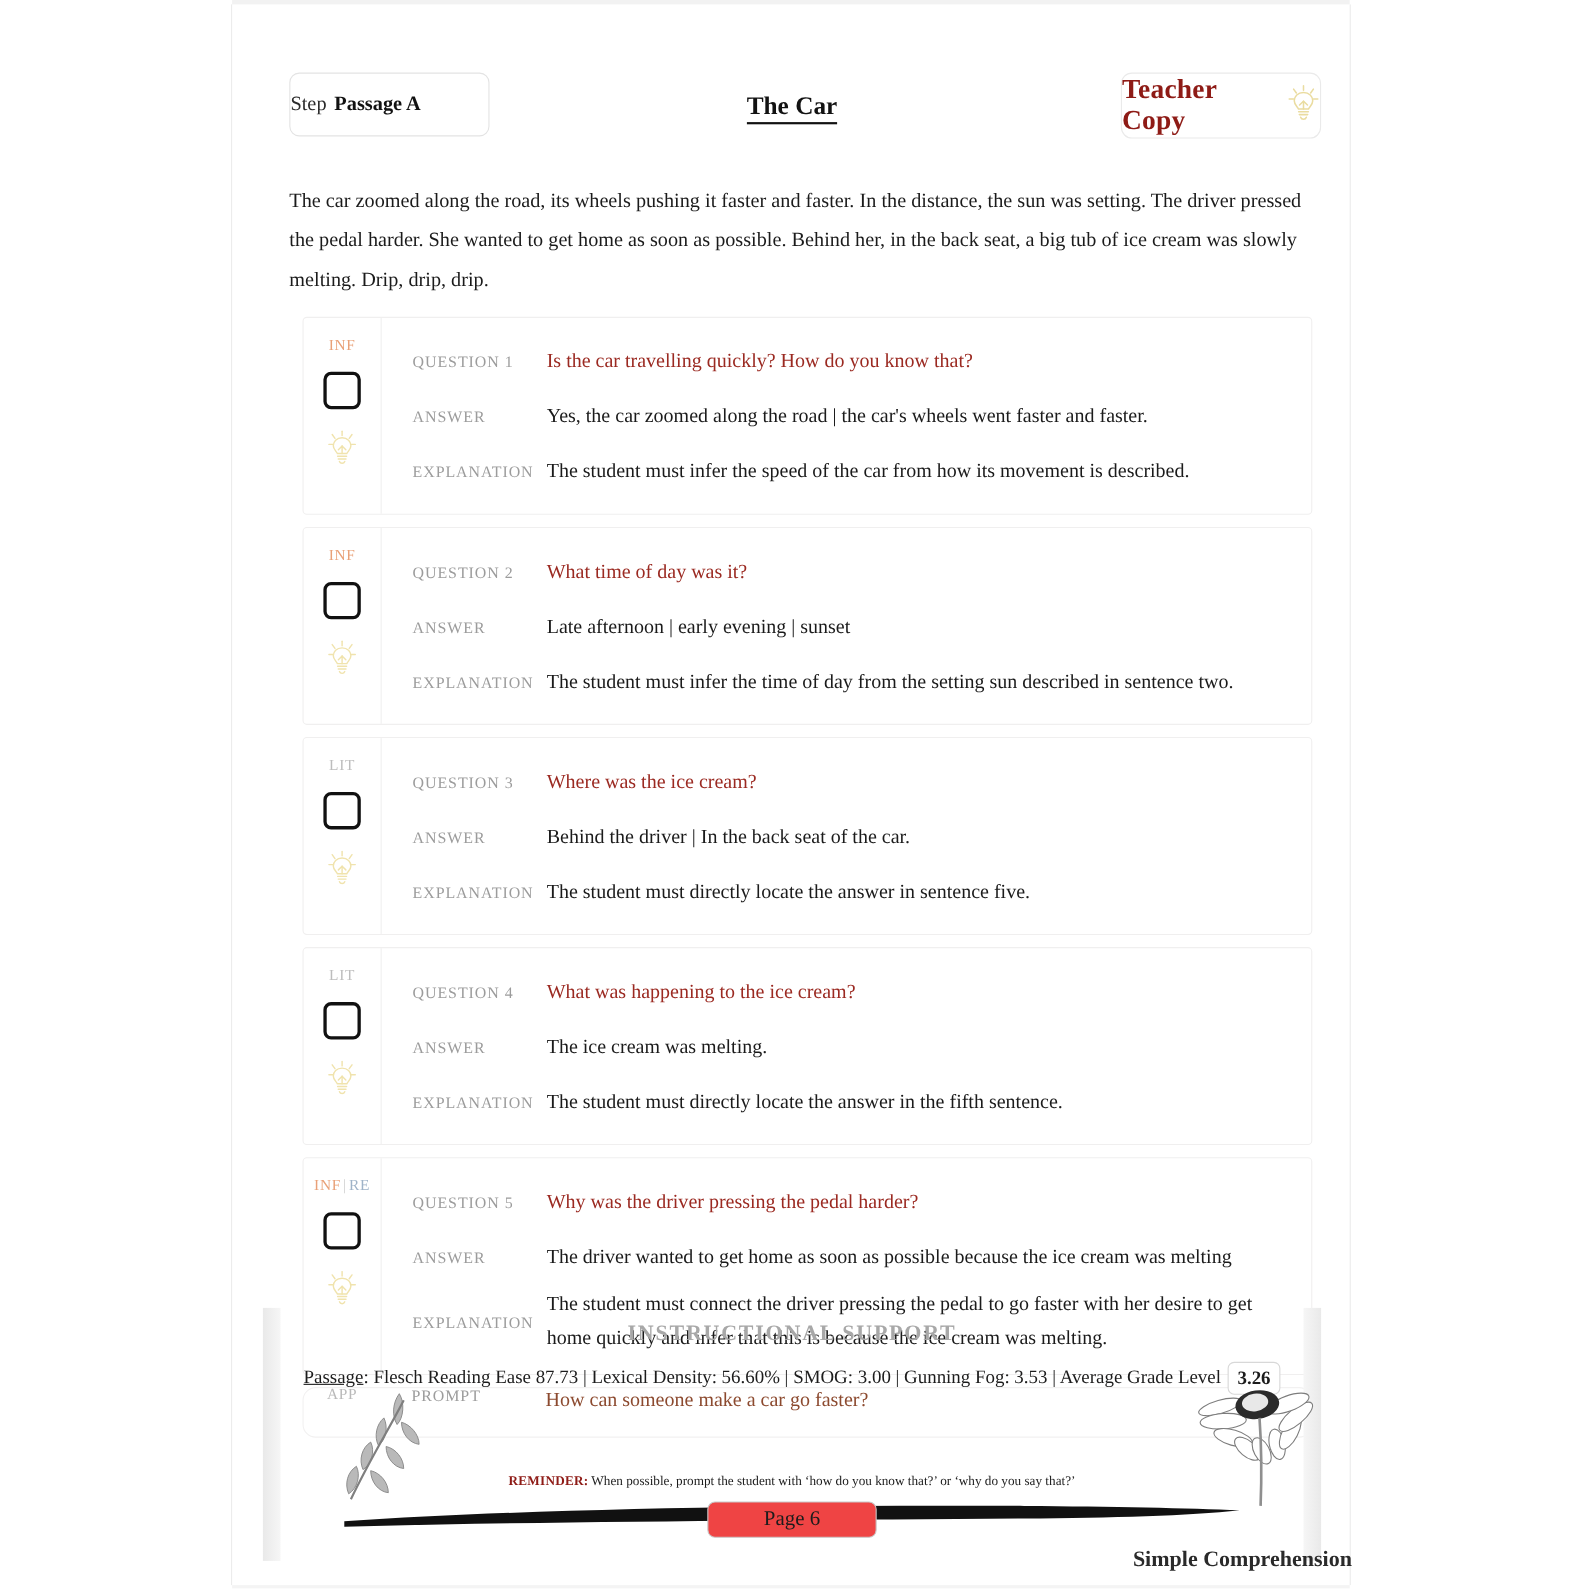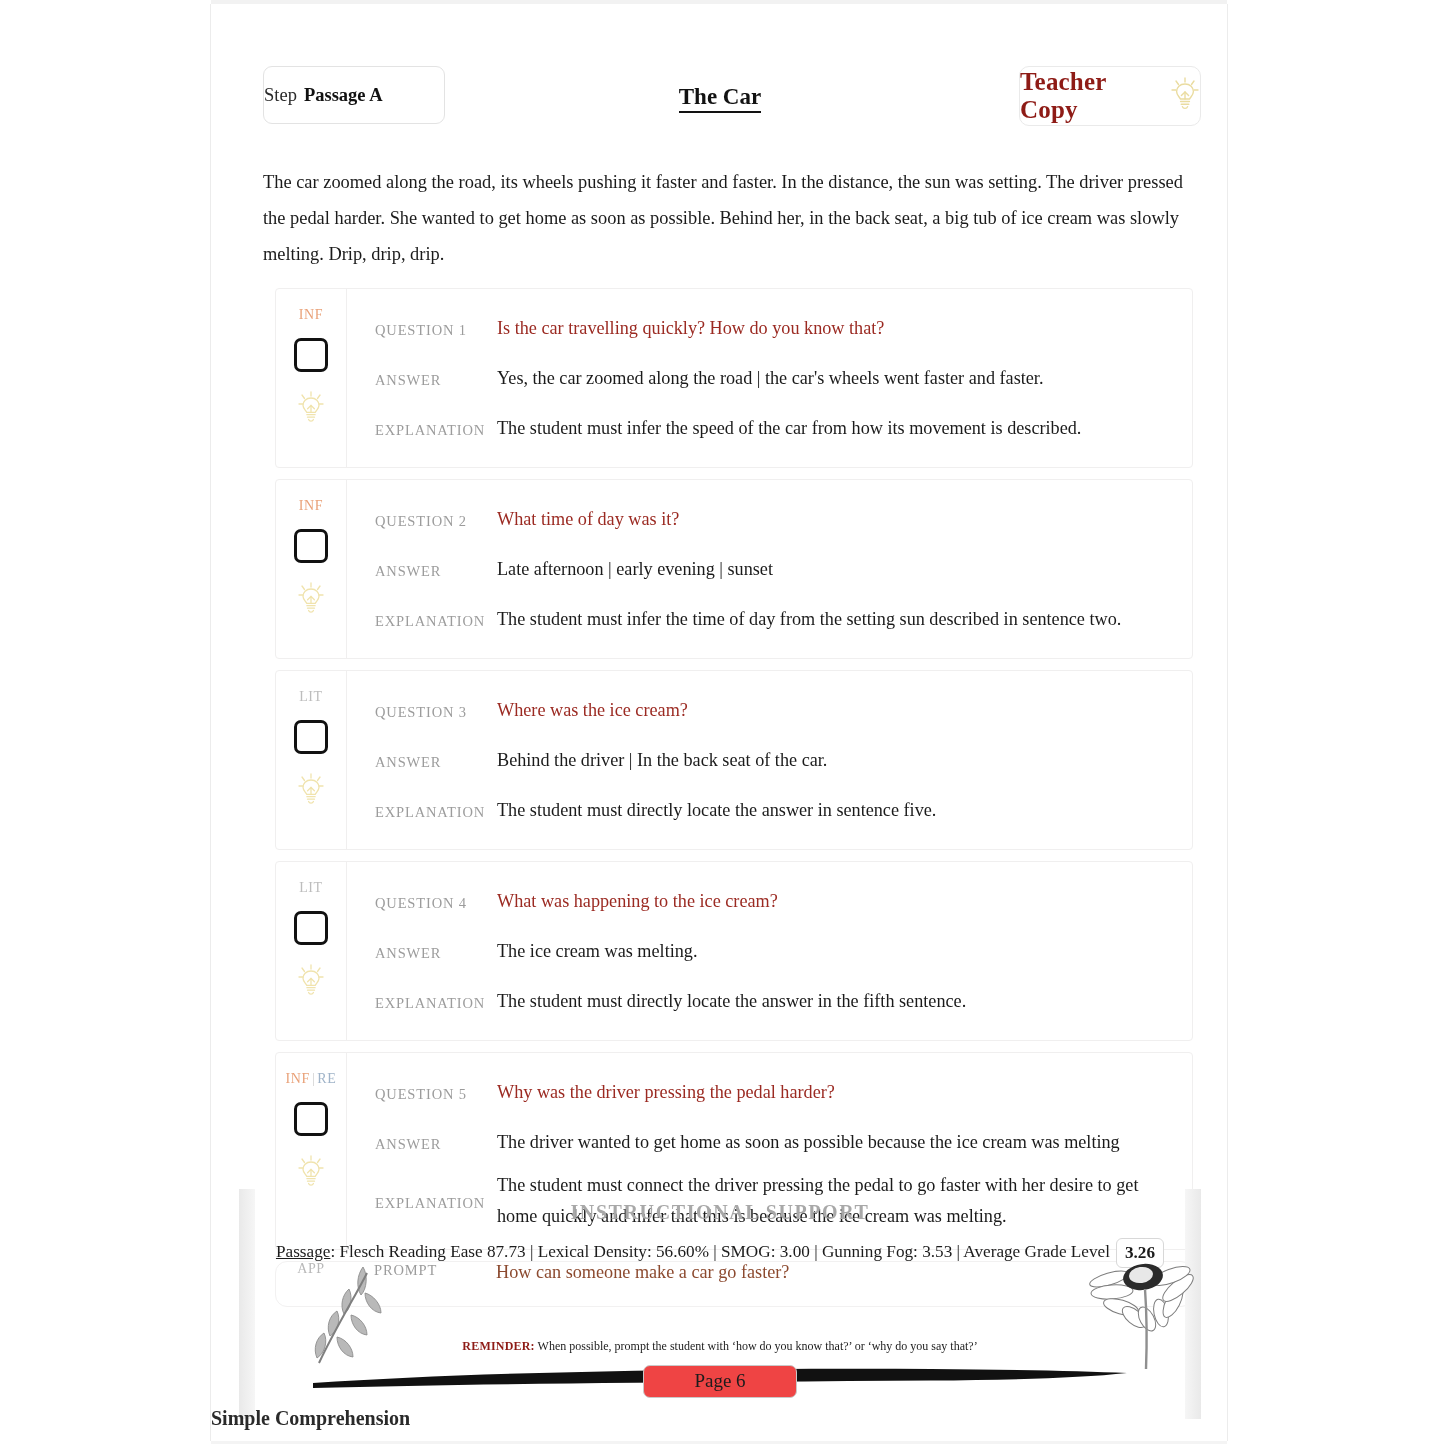--- a/index.html
+++ b/index.html
@@ -306,21 +306,21 @@
     text-align: center;
     font-size: 19px;
     color: #1c1c1c;
     z-index: 3;
   }
   .footer-title {
     position: absolute;
     left: 0;
     top: 218px;
     width: 1018px;
-    text-align: left;
+    text-align: right;
     font-size: 20px;
     font-weight: bold;
     color: #2a2a2a;
   }
 </style>
 </head>
 <body>
 
 <div class="top-rule"></div>
 <div class="bottom-rule"></div>

